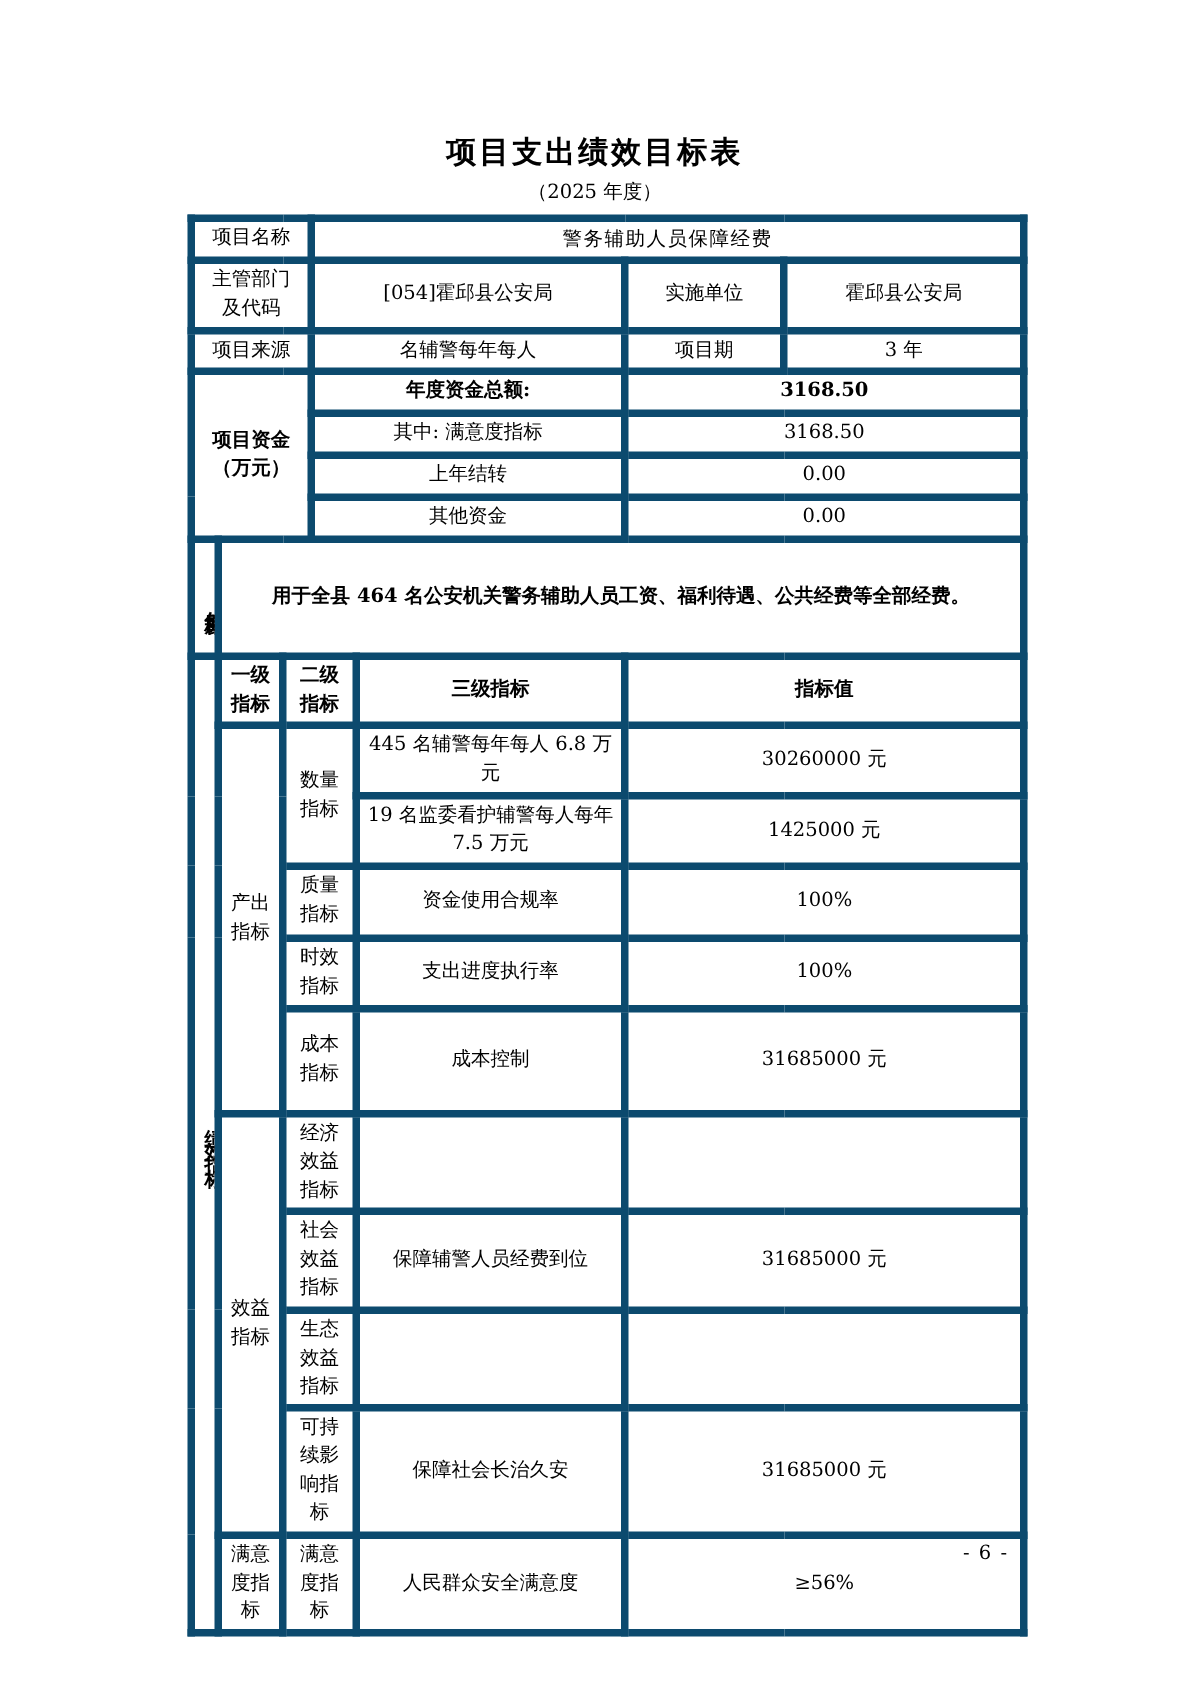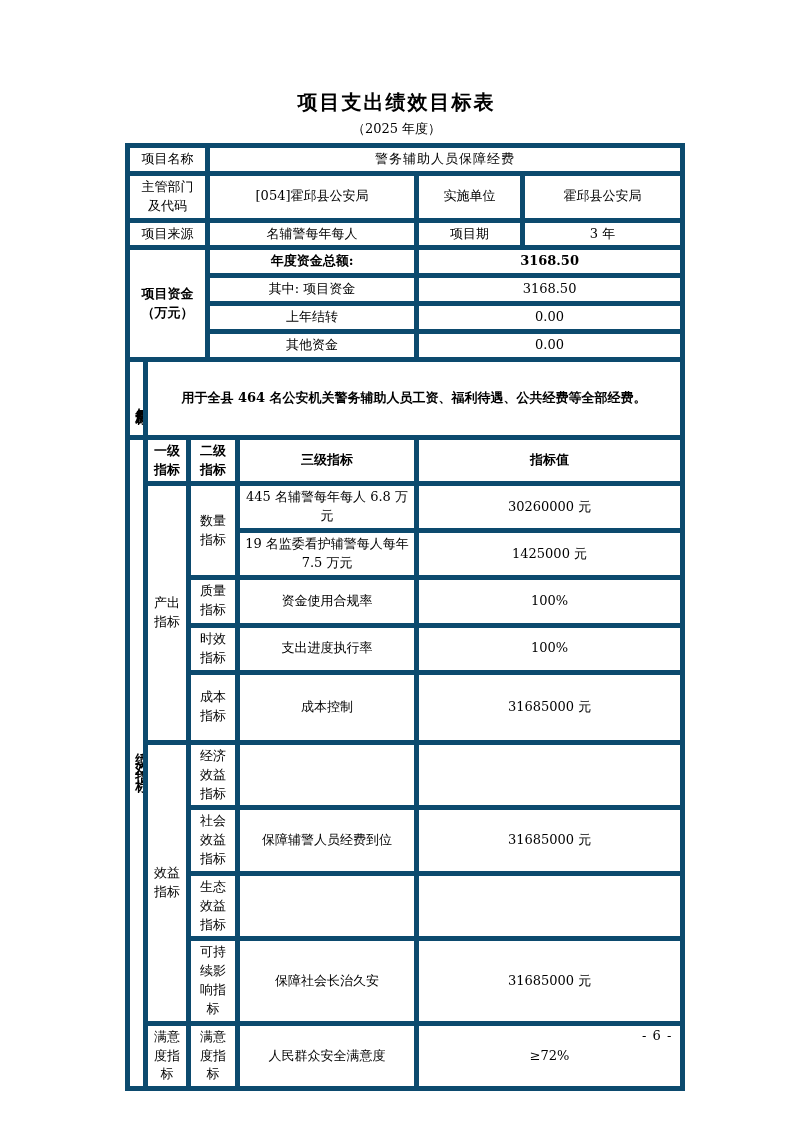--- a/index.html
+++ b/index.html
@@ -111,21 +111,21 @@
       <td>项目期</td>
       <td>3 年</td>
     </tr>
 
     <tr style="height:22px" class="sect">
       <td colspan="3" rowspan="4"><span>项目资金</span><br><span>（万元）</span></td>
       <td colspan="2" class="left">年度资金总额:</td>
       <td colspan="2">3168.50</td>
     </tr>
     <tr style="height:21px">
-      <td colspan="2" class="left2">其中: 项目资金</td>
+      <td colspan="2" class="left2">其中: 满意度指标</td>
       <td colspan="2">3168.50</td>
     </tr>
     <tr style="height:22px">
       <td colspan="2">上年结转</td>
       <td colspan="2">0.00</td>
     </tr>
     <tr style="height:21px">
       <td colspan="2">其他资金</td>
       <td colspan="2">0.00</td>
     </tr>
@@ -188,19 +188,19 @@
     <tr style="height:75px">
       <td colspan="2" class="l2col">可持续影响指标</td>
       <td>保障社会长治久安</td>
       <td colspan="2">31685000 元</td>
     </tr>
 
     <tr style="height:48px">
       <td class="l1col">满意度指标</td>
       <td colspan="2" class="l2col">满意度指标</td>
       <td>人民群众安全满意度</td>
-      <td colspan="2">≥72%</td>
+      <td colspan="2">≥56%</td>
     </tr>
   </tbody>
     </table>
 
   <div class="page-number">- 6 -</div>
 </div>
 
 </body></html>

